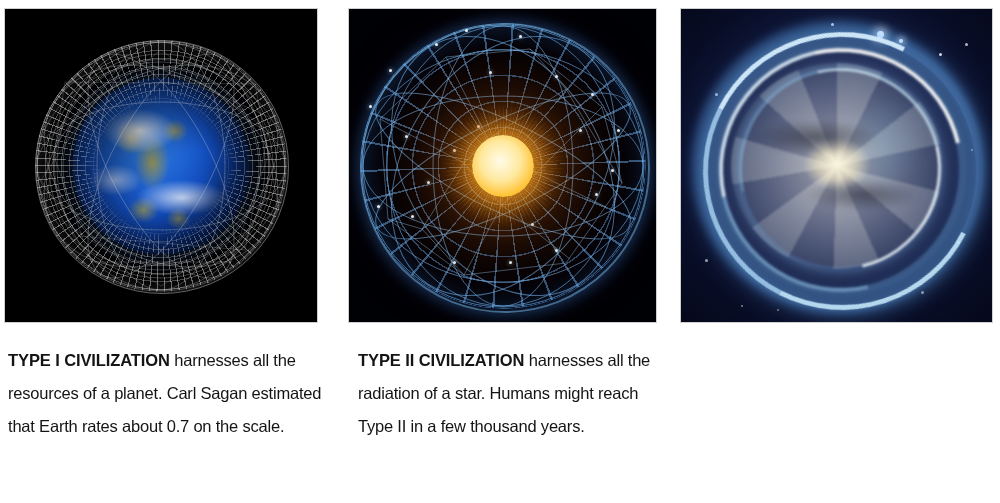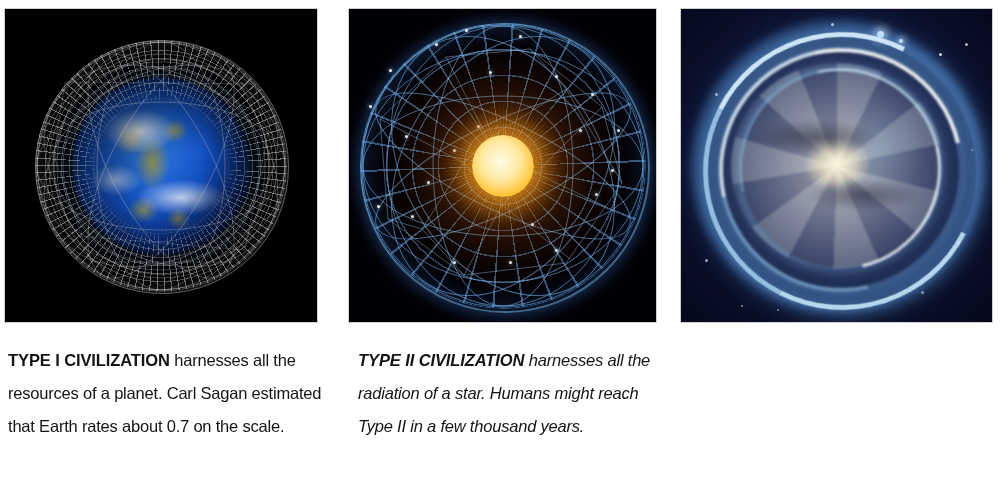--- a/index.html
+++ b/index.html
@@ -30,21 +30,21 @@
     display: flex;
     flex-direction: row;
     align-items: flex-start;
   }
 
   .column {
     position: relative;
     height: 503px;
   }
   .col-1 { width: 340px; }
-  .col-2 { width: 332px; font-style: italic; }
+  .col-2 { width: 332px; }
   .col-3 { width: 328px; }
 
   
   .panel {
     position: relative;
     overflow: hidden;
     background: #000000;
     box-sizing: border-box;
   }
   .col-1 .panel {

